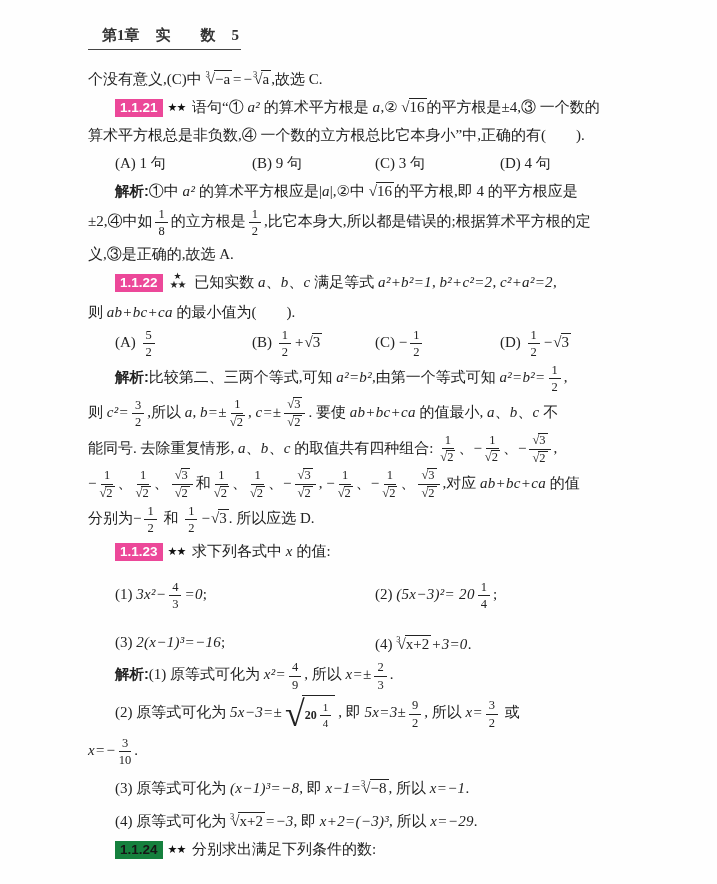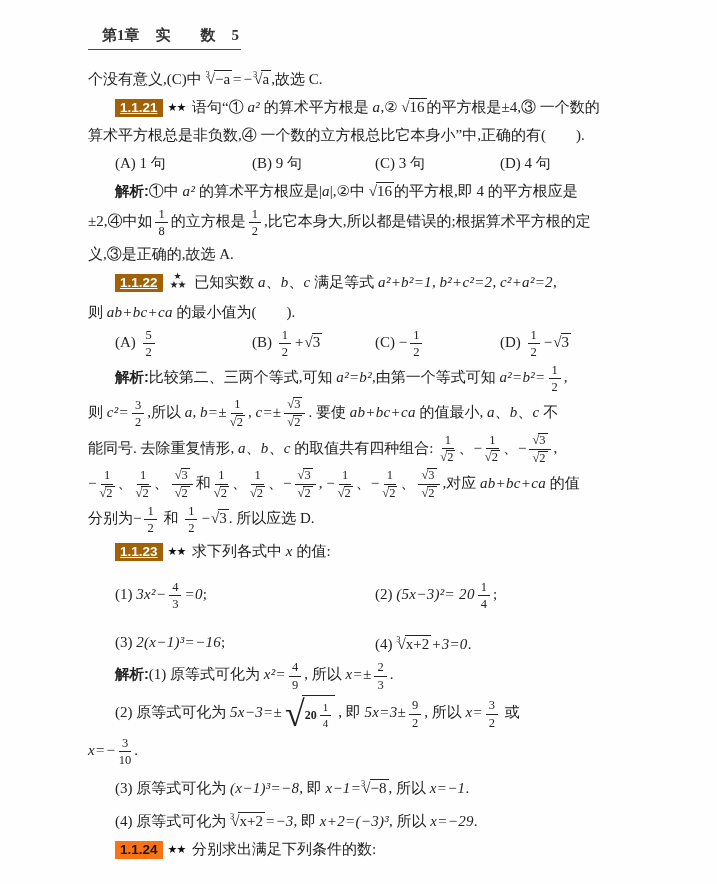--- a/index.html
+++ b/index.html
@@ -17,22 +17,22 @@
   .header-inner .h-a{margin-right:30px;}
   .header-inner .h-b{margin-right:16px;}
   
   .content{font-size:15px;}
   .line{line-height:25px;margin-bottom:3px;min-height:25px;}
   .line.indent{padding-left:27px;}
   .math{font-style:italic;font-family:"Liberation Serif","DejaVu Serif",serif;letter-spacing:.3px;}
   .bold-label{font-weight:bold;font-family:"Liberation Sans","DejaVu Sans",sans-serif;font-size:14.5px;}
   
   .badge{display:inline-block;font-family:"Liberation Sans","DejaVu Sans",sans-serif;font-weight:bold;font-size:13.5px;padding:1px 5px;margin-right:5px;line-height:16px;}
-  .badge-dark{background:#a16207;color:#ffffff;text-decoration:underline;}
-  .badge-gray{background:#f97316;color:#161616;}
+  .badge-dark{background:#ec4899;color:#ffffff;}
+  .badge-gray{background:#15803d;color:#161616;}
   
   .stars{color:#111;font-size:11px;margin-right:3px;letter-spacing:-1px;vertical-align:1px;font-family:"DejaVu Sans",sans-serif;}
   .stars3{position:relative;display:inline-block;font-size:10px;margin:0 5px 0 2px;vertical-align:-1px;font-family:"DejaVu Sans",sans-serif;letter-spacing:-1px;}
   .stars3 .star-top{position:absolute;top:-8px;left:50%;transform:translateX(-50%);font-size:9px;letter-spacing:0;}
   
   .frac{display:inline-flex;flex-direction:column;align-items:center;vertical-align:middle;font-size:12.5px;line-height:1.15;margin:0 3px;font-style:normal;}
   .frac .num{border-bottom:1px solid #222;padding:0 3px 1px;text-align:center;white-space:nowrap;}
   .frac .den{padding-top:1px;white-space:nowrap;}
   
   .sqrt{display:inline-block;white-space:nowrap;font-style:normal;}

